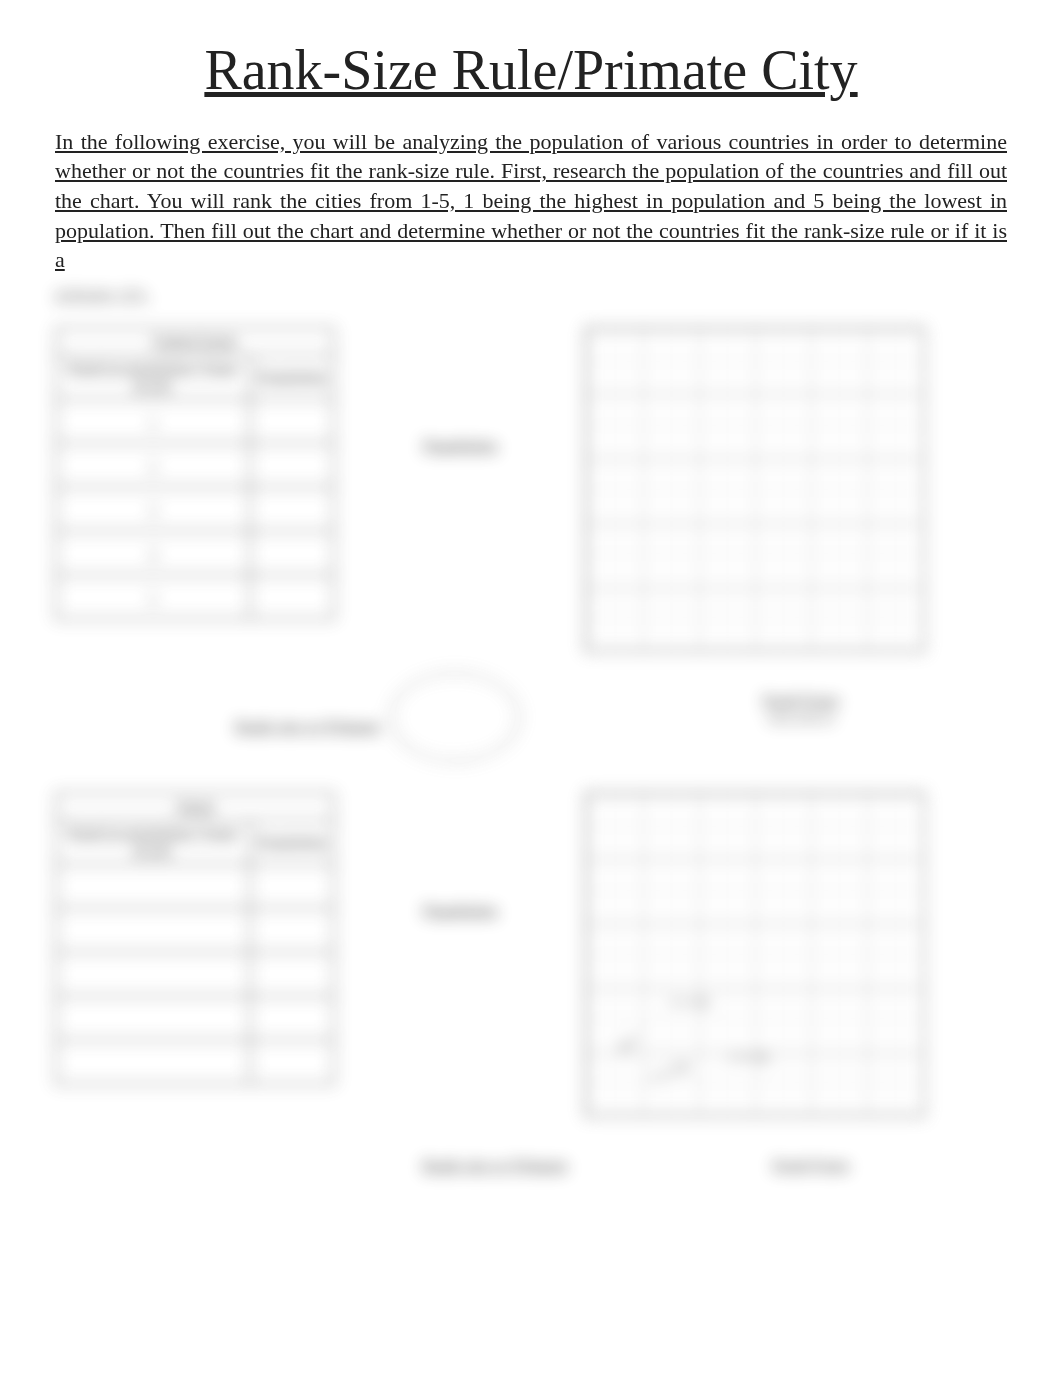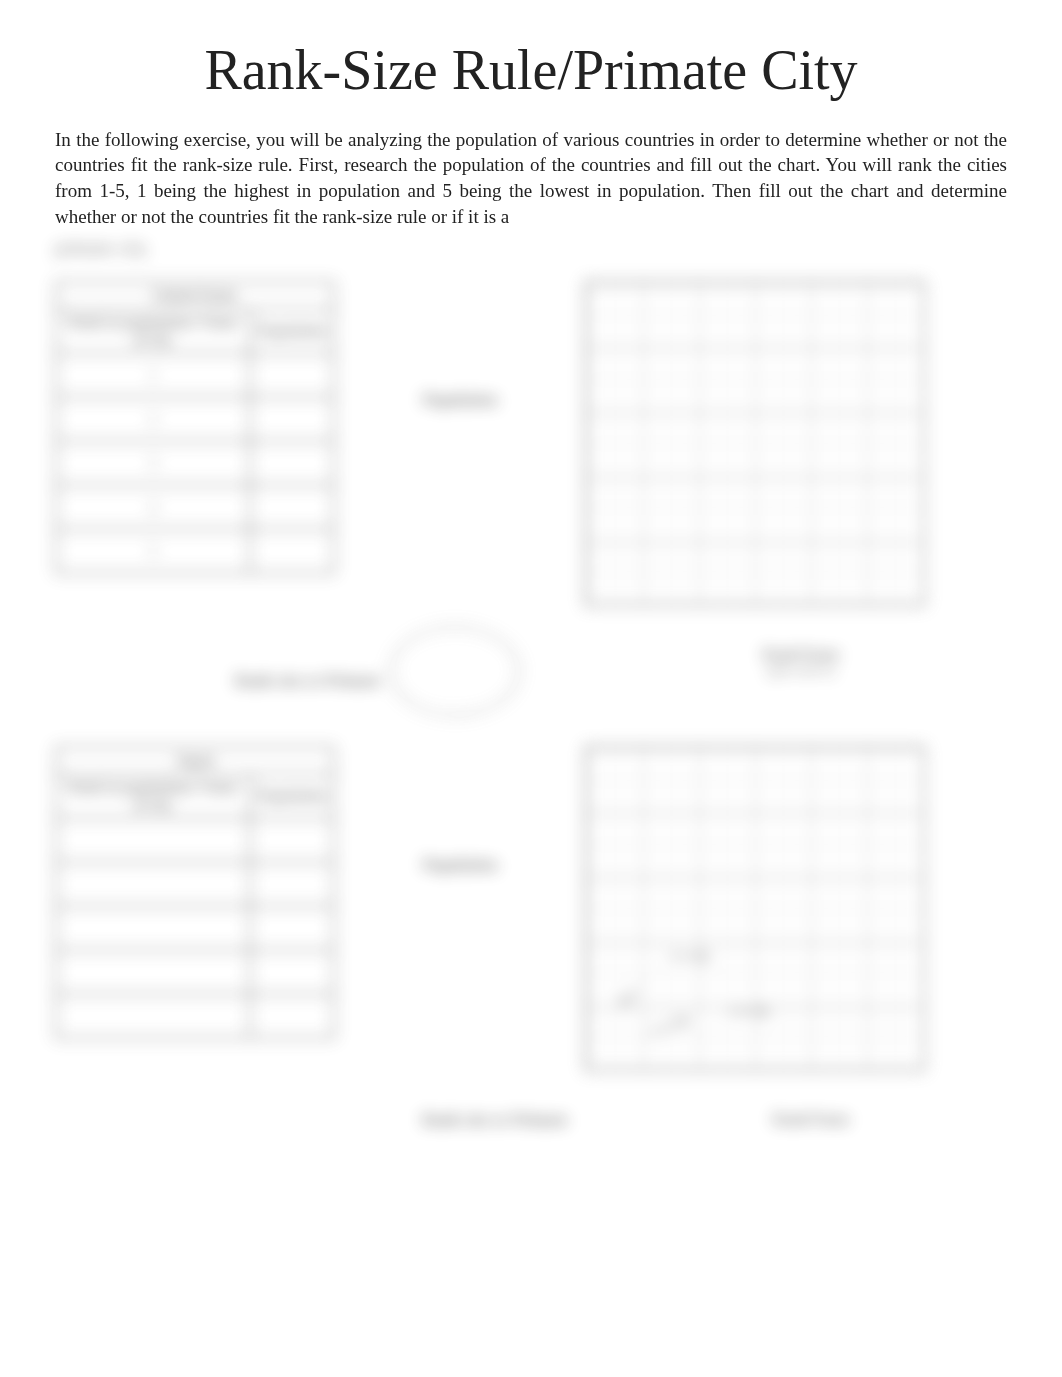--- a/index.html
+++ b/index.html
@@ -9,30 +9,31 @@
     background: #ffffff;
     font-family: Georgia, 'Times New Roman', serif;
     color: #222;
     width: 1062px;
   }
   .page {
     width: 1062px;
     min-height: 1377px;
     padding: 40px 55px 60px 55px;
     position: relative;
+    text-decoration: underline;
   }
   h1.title {
     font-size: 56px;
     font-weight: 400;
     text-align: center;
     margin: 0 0 25px 0;
     line-height: 1.1;
   }
   p.instructions {
-    font-size: 19px;
+    font-size: 22px;
     line-height: 1.35;
     text-align: justify;
     margin: 4px 0 6px 0;
   }
   .blur-wrap {
     filter: blur(8px);
     -webkit-filter: blur(8px);
     opacity: 0.6;
   }
   .last-line {

